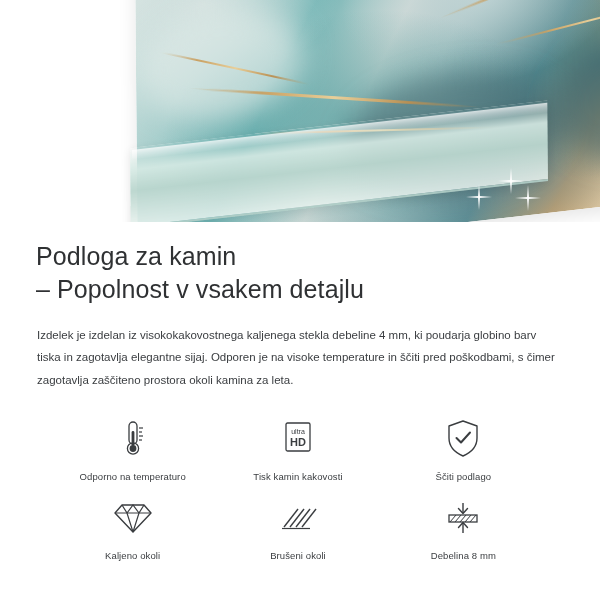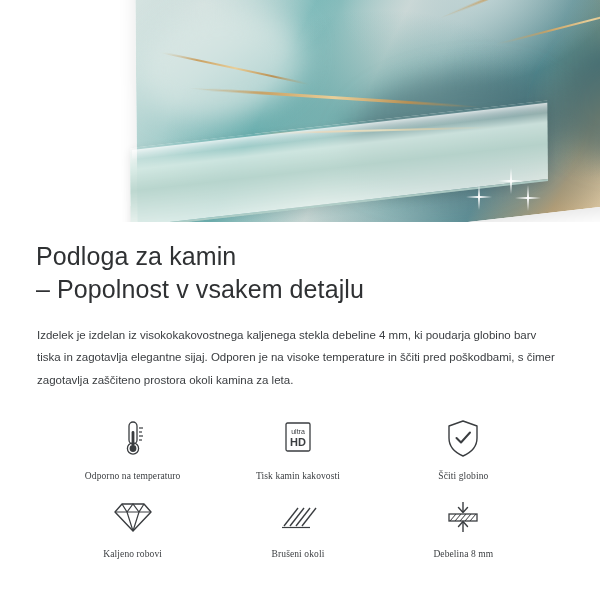--- a/index.html
+++ b/index.html
@@ -162,21 +162,20 @@
     height: 44px;
     display: flex;
     align-items: center;
     justify-content: flex-end;
     margin-bottom: 10px;
   }
   .feature-label {
     font-size: 9.5px;
     color: #3a3d40;
     letter-spacing: 0.1px;
-    font-family: Liberation Serif, serif;
   }
 
   svg { display: block; }
 </style>
 </head>
 <body>
 
 <div class="page">
 
   <div class="hero">
@@ -234,34 +233,34 @@
         <div class="feature-label">Tisk kamin kakovosti</div>
       </div>
 
       <div class="feature">
         <div class="feature-icon">
           <svg width="38" height="42" viewBox="0 0 38 42">
             <path d="M19 3 L33 8 V20 C33 29 26 35 19 38 C12 35 5 29 5 20 V8 Z" fill="none" stroke="#3a3d40" stroke-width="1.4" stroke-linejoin="round"></path>
             <path d="M12.5 20 L17 24.5 L26 14.5" fill="none" stroke="#3a3d40" stroke-width="2" stroke-linecap="round" stroke-linejoin="round"></path>
           </svg>
         </div>
-        <div class="feature-label">Ščiti globino</div>
+        <div class="feature-label">Ščiti podlago</div>
       </div>
 
       <div class="feature">
         <div class="feature-icon">
           <svg width="44" height="38" viewBox="0 0 44 38">
             <path d="M11 6 L33 6 L40 14 L22 33 L4 14 Z" fill="none" stroke="#3a3d40" stroke-width="1.4" stroke-linejoin="round"></path>
             <path d="M4 14 L40 14" stroke="#3a3d40" stroke-width="1.2"></path>
             <path d="M11 6 L16 14 L22 33" fill="none" stroke="#3a3d40" stroke-width="1.2"></path>
             <path d="M33 6 L28 14 L22 33" fill="none" stroke="#3a3d40" stroke-width="1.2"></path>
             <path d="M16 14 L22 6 L28 14" fill="none" stroke="#3a3d40" stroke-width="1.2"></path>
           </svg>
         </div>
-        <div class="feature-label">Kaljeno robovi</div>
+        <div class="feature-label">Kaljeno okoli</div>
       </div>
 
       <div class="feature">
         <div class="feature-icon">
           <svg width="44" height="34" viewBox="0 0 44 34">
             <line x1="8" y1="26" x2="22" y2="8" stroke="#3a3d40" stroke-width="1.4"></line>
             <line x1="14" y1="26" x2="28" y2="8" stroke="#3a3d40" stroke-width="1.4"></line>
             <line x1="20" y1="26" x2="34" y2="8" stroke="#3a3d40" stroke-width="1.4"></line>
             <line x1="26" y1="26" x2="40" y2="8" stroke="#3a3d40" stroke-width="1.4"></line>
             <line x1="6" y1="27.5" x2="34" y2="27.5" stroke="#3a3d40" stroke-width="1.2"></line>

